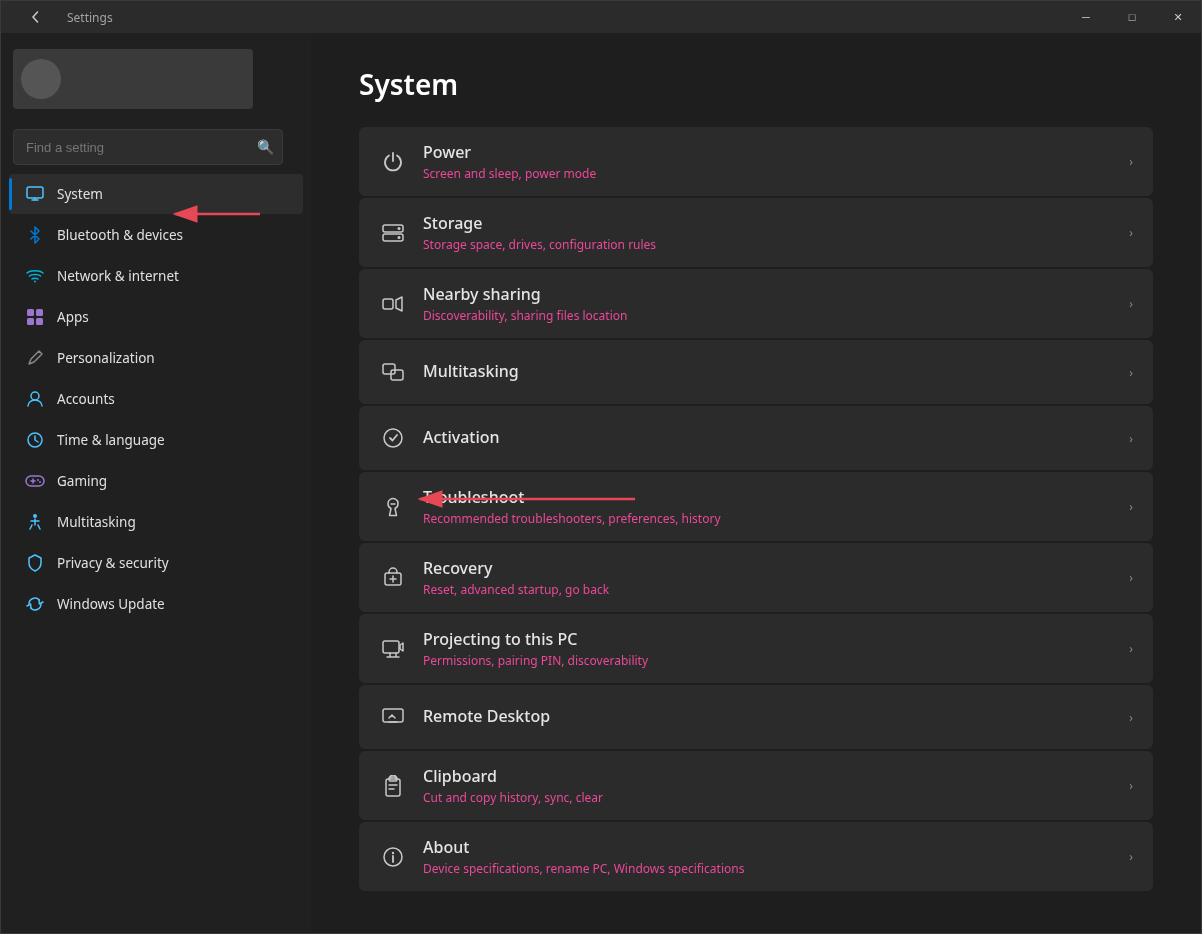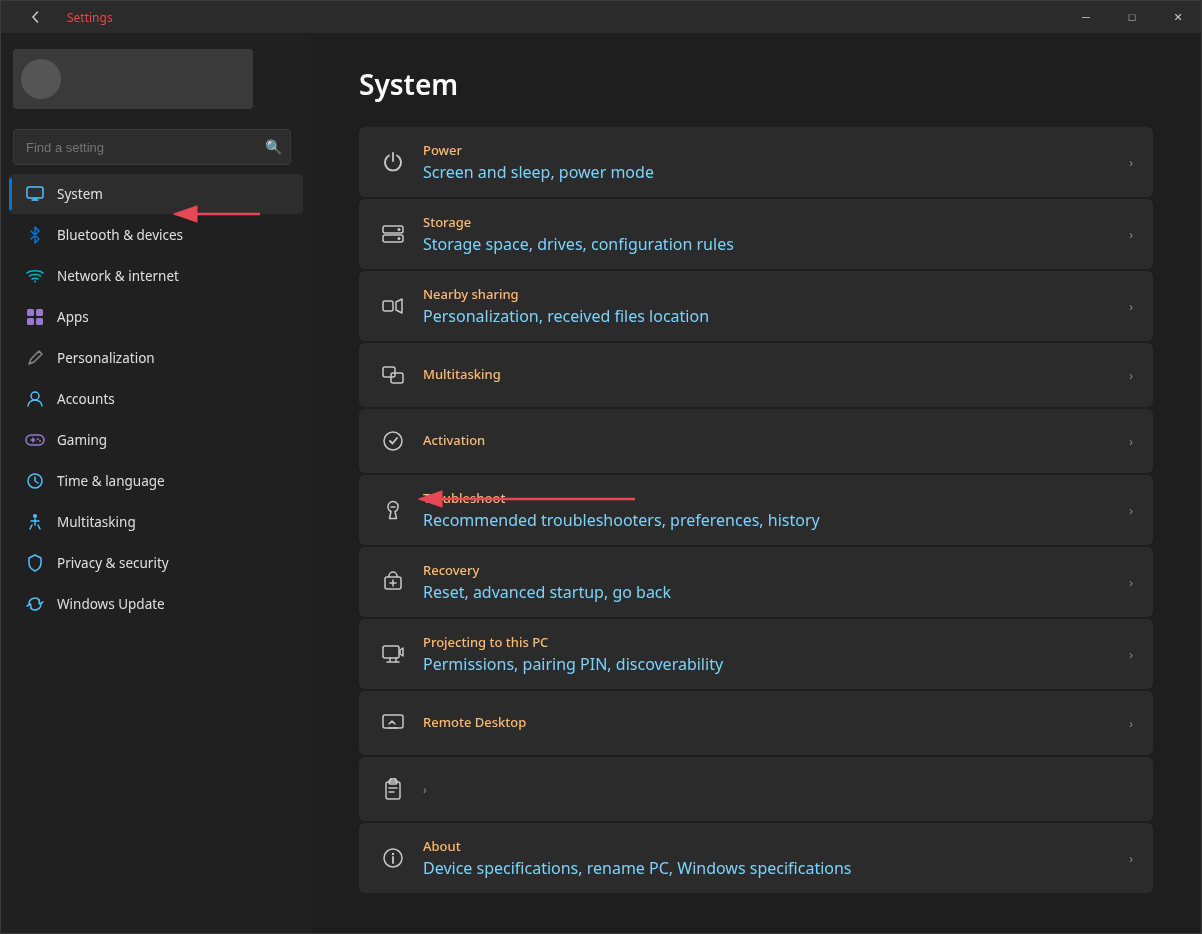--- a/index.html
+++ b/index.html
@@ -32,21 +32,21 @@
     }
 
     .titlebar-left {
       display: flex;
       align-items: center;
       gap: 8px;
     }
 
     .titlebar-title {
       font-size: 12px;
-      color: #ef4444;
+      color: #a3a3a3;
     }
 
     .titlebar-controls {
       display: flex;
     }
 
     .titlebar-btn {
       width: 46px;
       height: 32px;
       display: flex;
@@ -94,21 +94,21 @@
 
     .avatar-circle {
       width: 40px;
       height: 40px;
       background: #555;
       border-radius: 50%;
       flex-shrink: 0;
     }
 
     .search-box {
-      margin: 8px 20px 8px 12px;
+      margin: 8px 28px 8px 12px;
       position: relative;
       text-decoration: underline;
     }
 
     .search-input {
       width: 100%;
       height: 36px;
       background: #2d2d2d;
       border: 1px solid #3a3a3a;
       border-radius: 4px;
@@ -212,29 +212,29 @@
       color: #c8c8c8;
       font-size: 18px;
       flex-shrink: 0;
     }
 
     .settings-item-text {
       flex: 1;
     }
 
     .settings-item-title {
-      font-size: 13px;
+      font-size: 16px;
       font-weight: 500;
-      color: #fdba74;
+      color: #e5e5e5;
       margin-bottom: 2px;
     }
 
     .settings-item-desc {
-      font-size: 16px;
-      color: #7dd3fc;
+      font-size: 12px;
+      color: #ec4899;
     }
 
     .settings-item-chevron {
       color: #888888;
       font-size: 12px;
       flex-shrink: 0;
     }
 
     
     .icon-blue { color: #0078d4; }
@@ -352,43 +352,43 @@
               <svg width="18" height="18" viewBox="0 0 18 18" fill="none">
                 <circle cx="9" cy="6" r="4" stroke="#4cc2ff" stroke-width="1.5"></circle>
                 <path d="M2 16c0-3.3 3.1-6 7-6s7 2.7 7 6" stroke="#4cc2ff" stroke-width="1.5" stroke-linecap="round"></path>
               </svg>
             </div>
             <span class="nav-label">Accounts</span>
           </div>
 
           <div class="nav-item">
             <div class="nav-icon">
+              <svg width="18" height="18" viewBox="0 0 18 18" fill="none">
+                <circle cx="9" cy="9" r="7" stroke="#4cc2ff" stroke-width="1.5"></circle>
+                <path d="M9 5v4l3 2" stroke="#4cc2ff" stroke-width="1.5" stroke-linecap="round" stroke-linejoin="round"></path>
+              </svg>
+            </div>
+            <span class="nav-label">Time &amp; language</span>
+          </div>
+
+          <div class="nav-item">
+            <div class="nav-icon">
               <svg width="20" height="14" viewBox="0 0 20 14" fill="none">
                 <rect x="1" y="2" width="18" height="10" rx="5" stroke="#9a77cf" stroke-width="1.5"></rect>
                 <path d="M6 7H10M8 5v4" stroke="#9a77cf" stroke-width="1.5" stroke-linecap="round"></path>
                 <circle cx="13" cy="6" r="1" fill="#9a77cf"></circle>
                 <circle cx="15" cy="8" r="1" fill="#9a77cf"></circle>
               </svg>
             </div>
             <span class="nav-label">Gaming</span>
           </div>
 
           <div class="nav-item">
             <div class="nav-icon">
               <svg width="18" height="18" viewBox="0 0 18 18" fill="none">
-                <circle cx="9" cy="9" r="7" stroke="#4cc2ff" stroke-width="1.5"></circle>
-                <path d="M9 5v4l3 2" stroke="#4cc2ff" stroke-width="1.5" stroke-linecap="round" stroke-linejoin="round"></path>
-              </svg>
-            </div>
-            <span class="nav-label">Time &amp; language</span>
-          </div>
-
-          <div class="nav-item">
-            <div class="nav-icon">
-              <svg width="18" height="18" viewBox="0 0 18 18" fill="none">
                 <circle cx="9" cy="3" r="2" fill="#4cc2ff"></circle>
                 <path d="M9 6v6" stroke="#4cc2ff" stroke-width="1.5" stroke-linecap="round"></path>
                 <path d="M5 8h8" stroke="#4cc2ff" stroke-width="1.5" stroke-linecap="round"></path>
                 <path d="M6 12l-2 4M12 12l2 4" stroke="#4cc2ff" stroke-width="1.5" stroke-linecap="round"></path>
               </svg>
             </div>
             <span class="nav-label">Multitasking</span>
           </div>
 
           <div class="nav-item">
@@ -451,21 +451,21 @@
 
           <div class="settings-item">
             <div class="settings-item-icon">
               <svg width="22" height="18" viewBox="0 0 22 18" fill="none">
                 <rect x="1" y="4" width="10" height="10" rx="2" stroke="#c8c8c8" stroke-width="1.5"></rect>
                 <path d="M14 5l6-3v14l-6-3V5z" stroke="#c8c8c8" stroke-width="1.5" stroke-linejoin="round"></path>
               </svg>
             </div>
             <div class="settings-item-text">
               <div class="settings-item-title">Nearby sharing</div>
-              <div class="settings-item-desc">Personalization, received files location</div>
+              <div class="settings-item-desc">Discoverability, sharing files location</div>
             </div>
             <div class="settings-item-chevron">›</div>
           </div>
 
           <div class="settings-item">
             <div class="settings-item-icon">
               <svg width="22" height="18" viewBox="0 0 22 18" fill="none">
                 <rect x="1" y="1" width="12" height="10" rx="2" stroke="#c8c8c8" stroke-width="1.5"></rect>
                 <rect x="9" y="7" width="12" height="10" rx="2" stroke="#c8c8c8" stroke-width="1.5"></rect>
               </svg>
@@ -549,20 +549,24 @@
 
           <div class="settings-item">
             <div class="settings-item-icon">
               <svg width="18" height="22" viewBox="0 0 18 22" fill="none">
                 <rect x="2" y="4" width="14" height="17" rx="2" stroke="#c8c8c8" stroke-width="1.5"></rect>
                 <path d="M6 4V3a3 3 0 0 1 6 0v1" stroke="#c8c8c8" stroke-width="1.5" stroke-linecap="round"></path>
                 <rect x="5" y="2" width="8" height="4" rx="1" stroke="#c8c8c8" stroke-width="1.3"></rect>
                 <path d="M5 10h8M5 14h5" stroke="#c8c8c8" stroke-width="1.5" stroke-linecap="round"></path>
               </svg>
             </div>
+            <div class="settings-item-text">
+              <div class="settings-item-title">Clipboard</div>
+              <div class="settings-item-desc">Cut and copy history, sync, clear</div>
+            </div>
             <div class="settings-item-chevron">›</div>
           </div>
 
           <div class="settings-item">
             <div class="settings-item-icon">
               <svg width="22" height="22" viewBox="0 0 22 22" fill="none">
                 <circle cx="11" cy="11" r="9" stroke="#c8c8c8" stroke-width="1.5"></circle>
                 <path d="M11 10v6" stroke="#c8c8c8" stroke-width="1.8" stroke-linecap="round"></path>
                 <circle cx="11" cy="7" r="1.2" fill="#c8c8c8"></circle>
               </svg>

